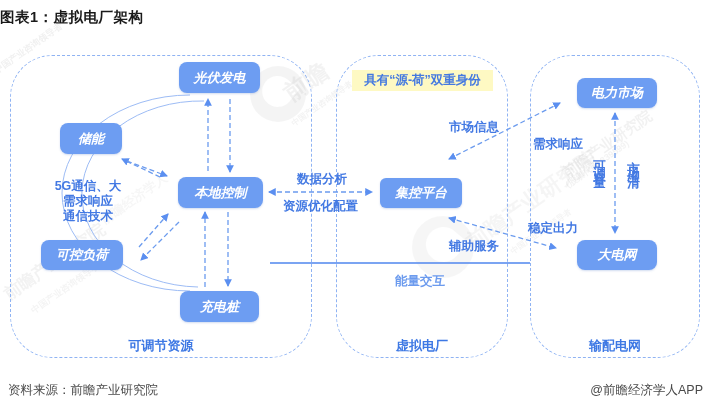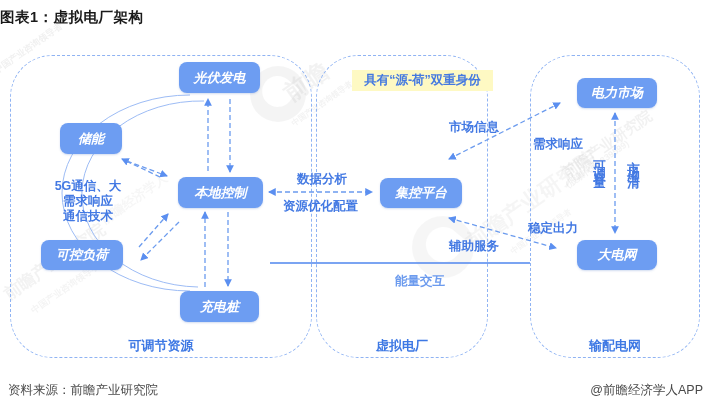--- a/index.html
+++ b/index.html
@@ -51,21 +51,21 @@
     <div class="wm" style="left:-5px;top:250px;font-size:17px;opacity:.10;">前瞻产业研究院</div>
     <div class="wm" style="left:25px;top:282px;font-size:9px;opacity:.09;">中国产业咨询领导者</div>
     <div class="wm" style="left:95px;top:190px;font-size:13px;opacity:.07;">前瞻经济学人</div>
   </div>
 
   <div class="title">图表1：虚拟电厂架构</div>
 
   <div class="section" style="left:10px;top:55px;width:300px;height:301px;">
     <div class="section-label">可调节资源</div>
   </div>
-  <div class="section" style="left:316px;top:55px;width:170px;height:301px;text-decoration:underline;">
+  <div class="section" style="left:336px;top:55px;width:170px;height:301px;text-decoration:underline;">
     <div class="section-label">虚拟电厂</div>
   </div>
   <div class="section" style="left:530px;top:55px;width:168px;height:301px;">
     <div class="section-label">输配电网</div>
   </div>
 
   <svg class="edges" width="708" height="407" viewBox="0 0 708 407">
     <defs>
       <marker id="ah" markerWidth="7" markerHeight="7" refX="5.2" refY="3" orient="auto-start-reverse">
         <path d="M0,0 L6,3 L0,6 Z" fill="#5b8ff0"></path>
@@ -90,21 +90,21 @@
       <path d="M615,113 L615,233" marker-start="url(#ah)" marker-end="url(#ah)"></path>
     </g>
     <path d="M270,263 L530,263" stroke="#4f86ee" stroke-width="1.6" fill="none"></path>
   </svg>
 
   <div class="node" style="left:179px;top:62px;width:81px;height:31px;">光伏发电</div>
   <div class="node" style="left:30px;top:123px;width:62px;height:31px;margin-left:30px;">储能</div>
   <div class="node" style="left:178px;top:177px;width:85px;height:31px;">本地控制</div>
   <div class="node" style="left:41px;top:240px;width:82px;height:30px;">可控负荷</div>
   <div class="node" style="left:180px;top:291px;width:79px;height:31px;">充电桩</div>
-  <div class="node" style="left:380px;top:178px;width:82px;height:30px;">集控平台</div>
+  <div class="node" style="left:380px;top:178px;width:82px;height:30px;border-radius:6px;">集控平台</div>
   <div class="node" style="left:577px;top:78px;width:80px;height:30px;">电力市场</div>
   <div class="node" style="left:577px;top:240px;width:80px;height:30px;">大电网</div>
 
   <div class="badge" style="left:352px;top:70px;width:141px;height:21px;">具有“源-荷”双重身份</div>
 
   <div class="lbl center" style="left:38px;top:179px;width:100px;">
     <span>5G通信、大</span><br>
     <span>需求响应</span><br>
     <span>通信技术</span>
   </div>

